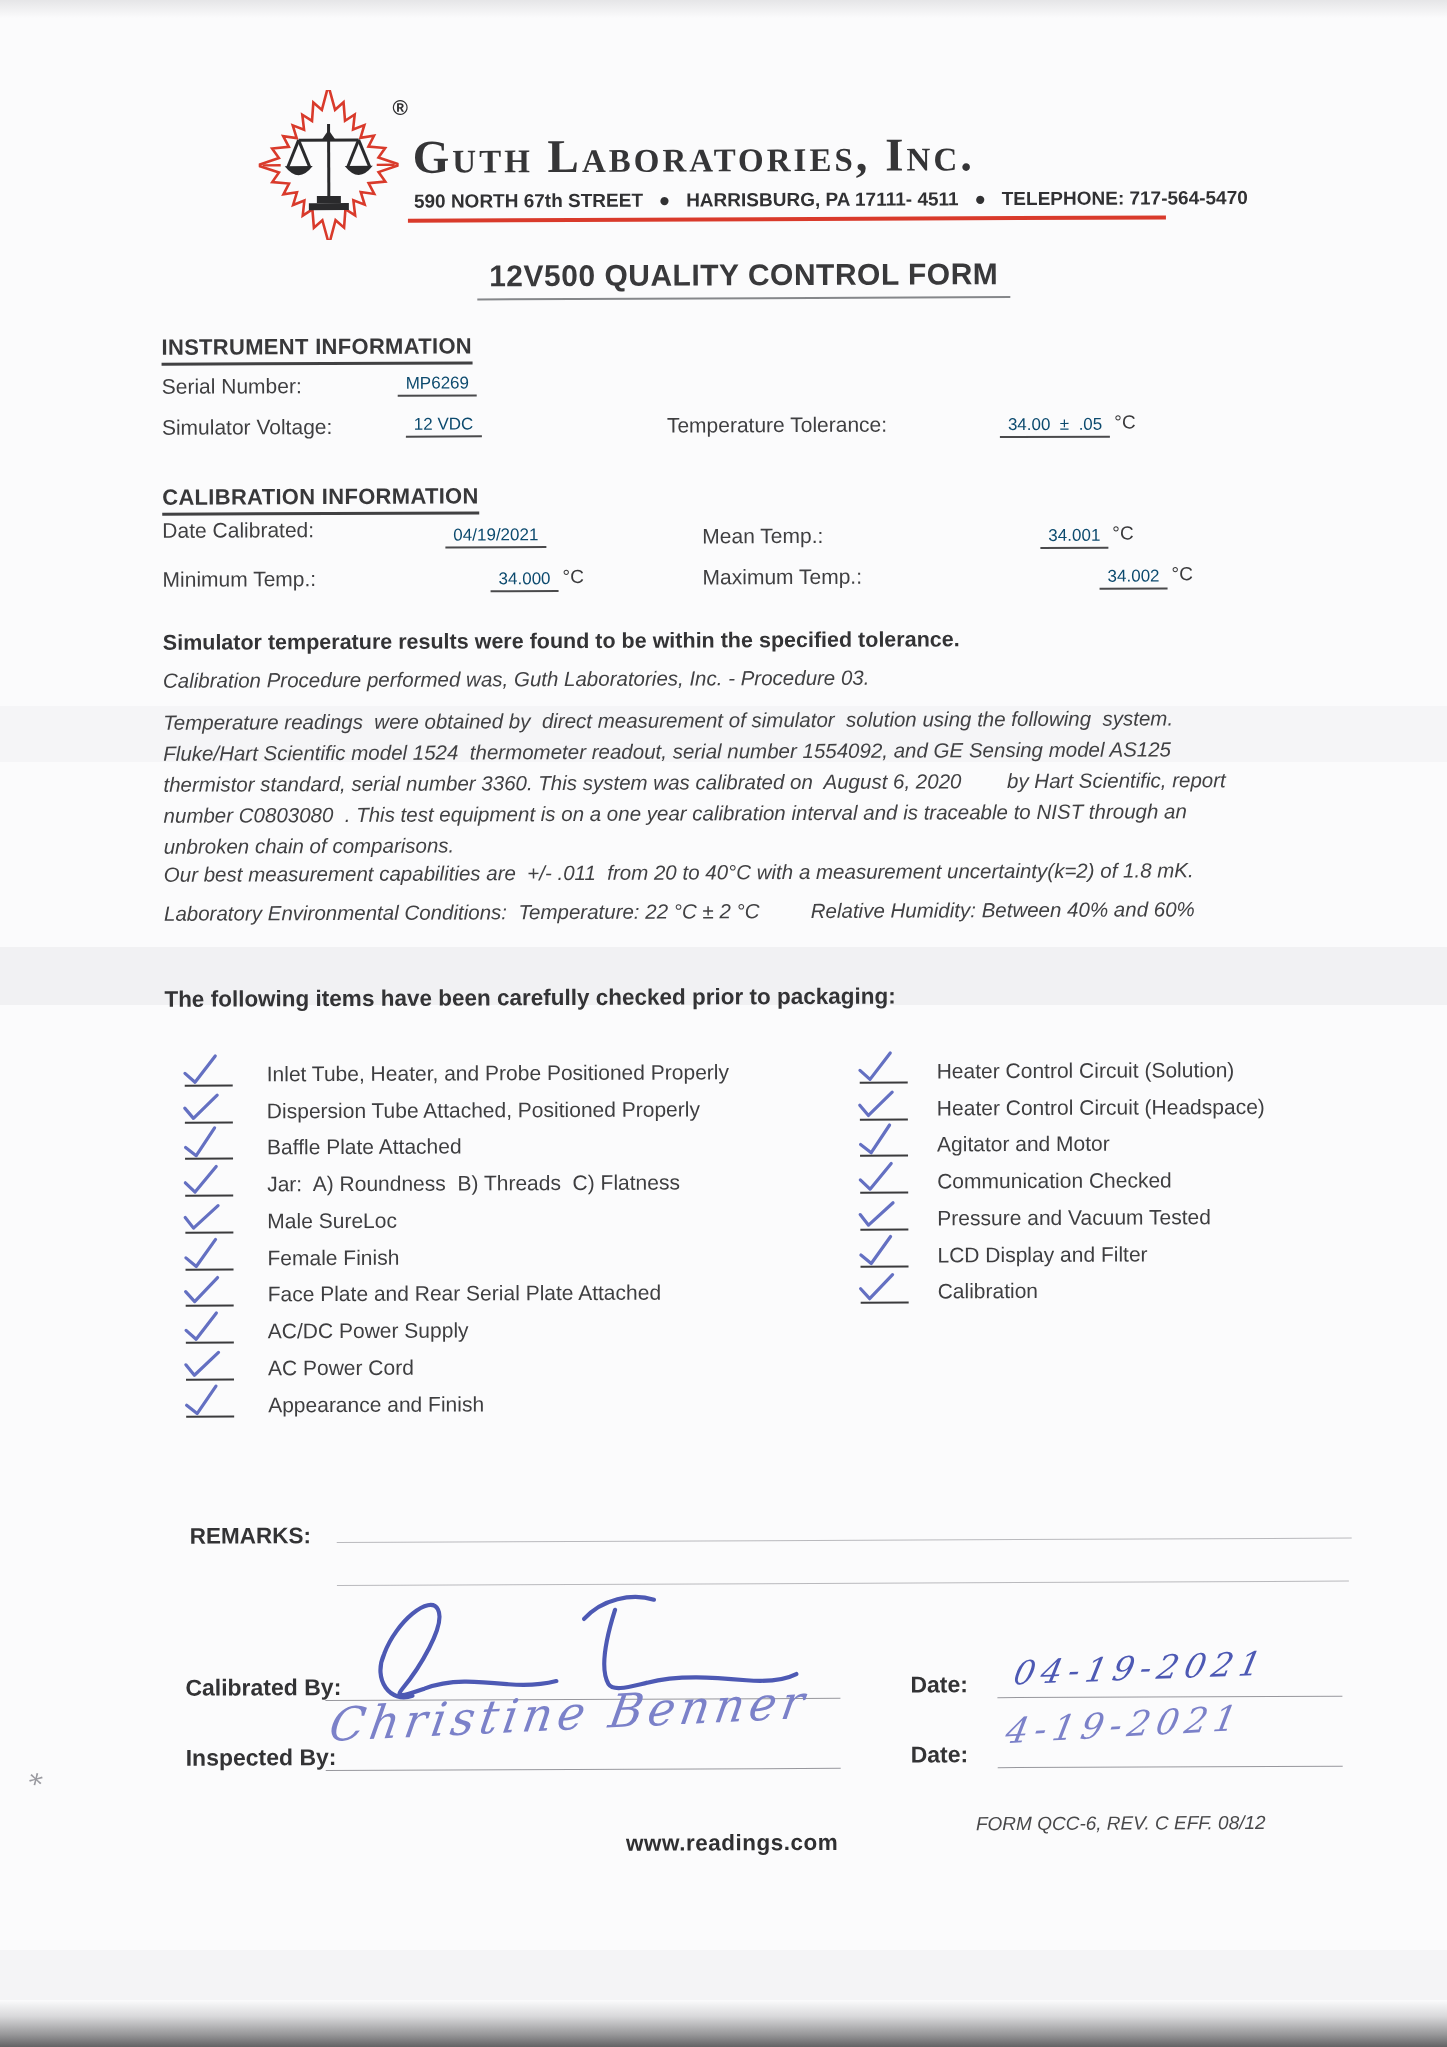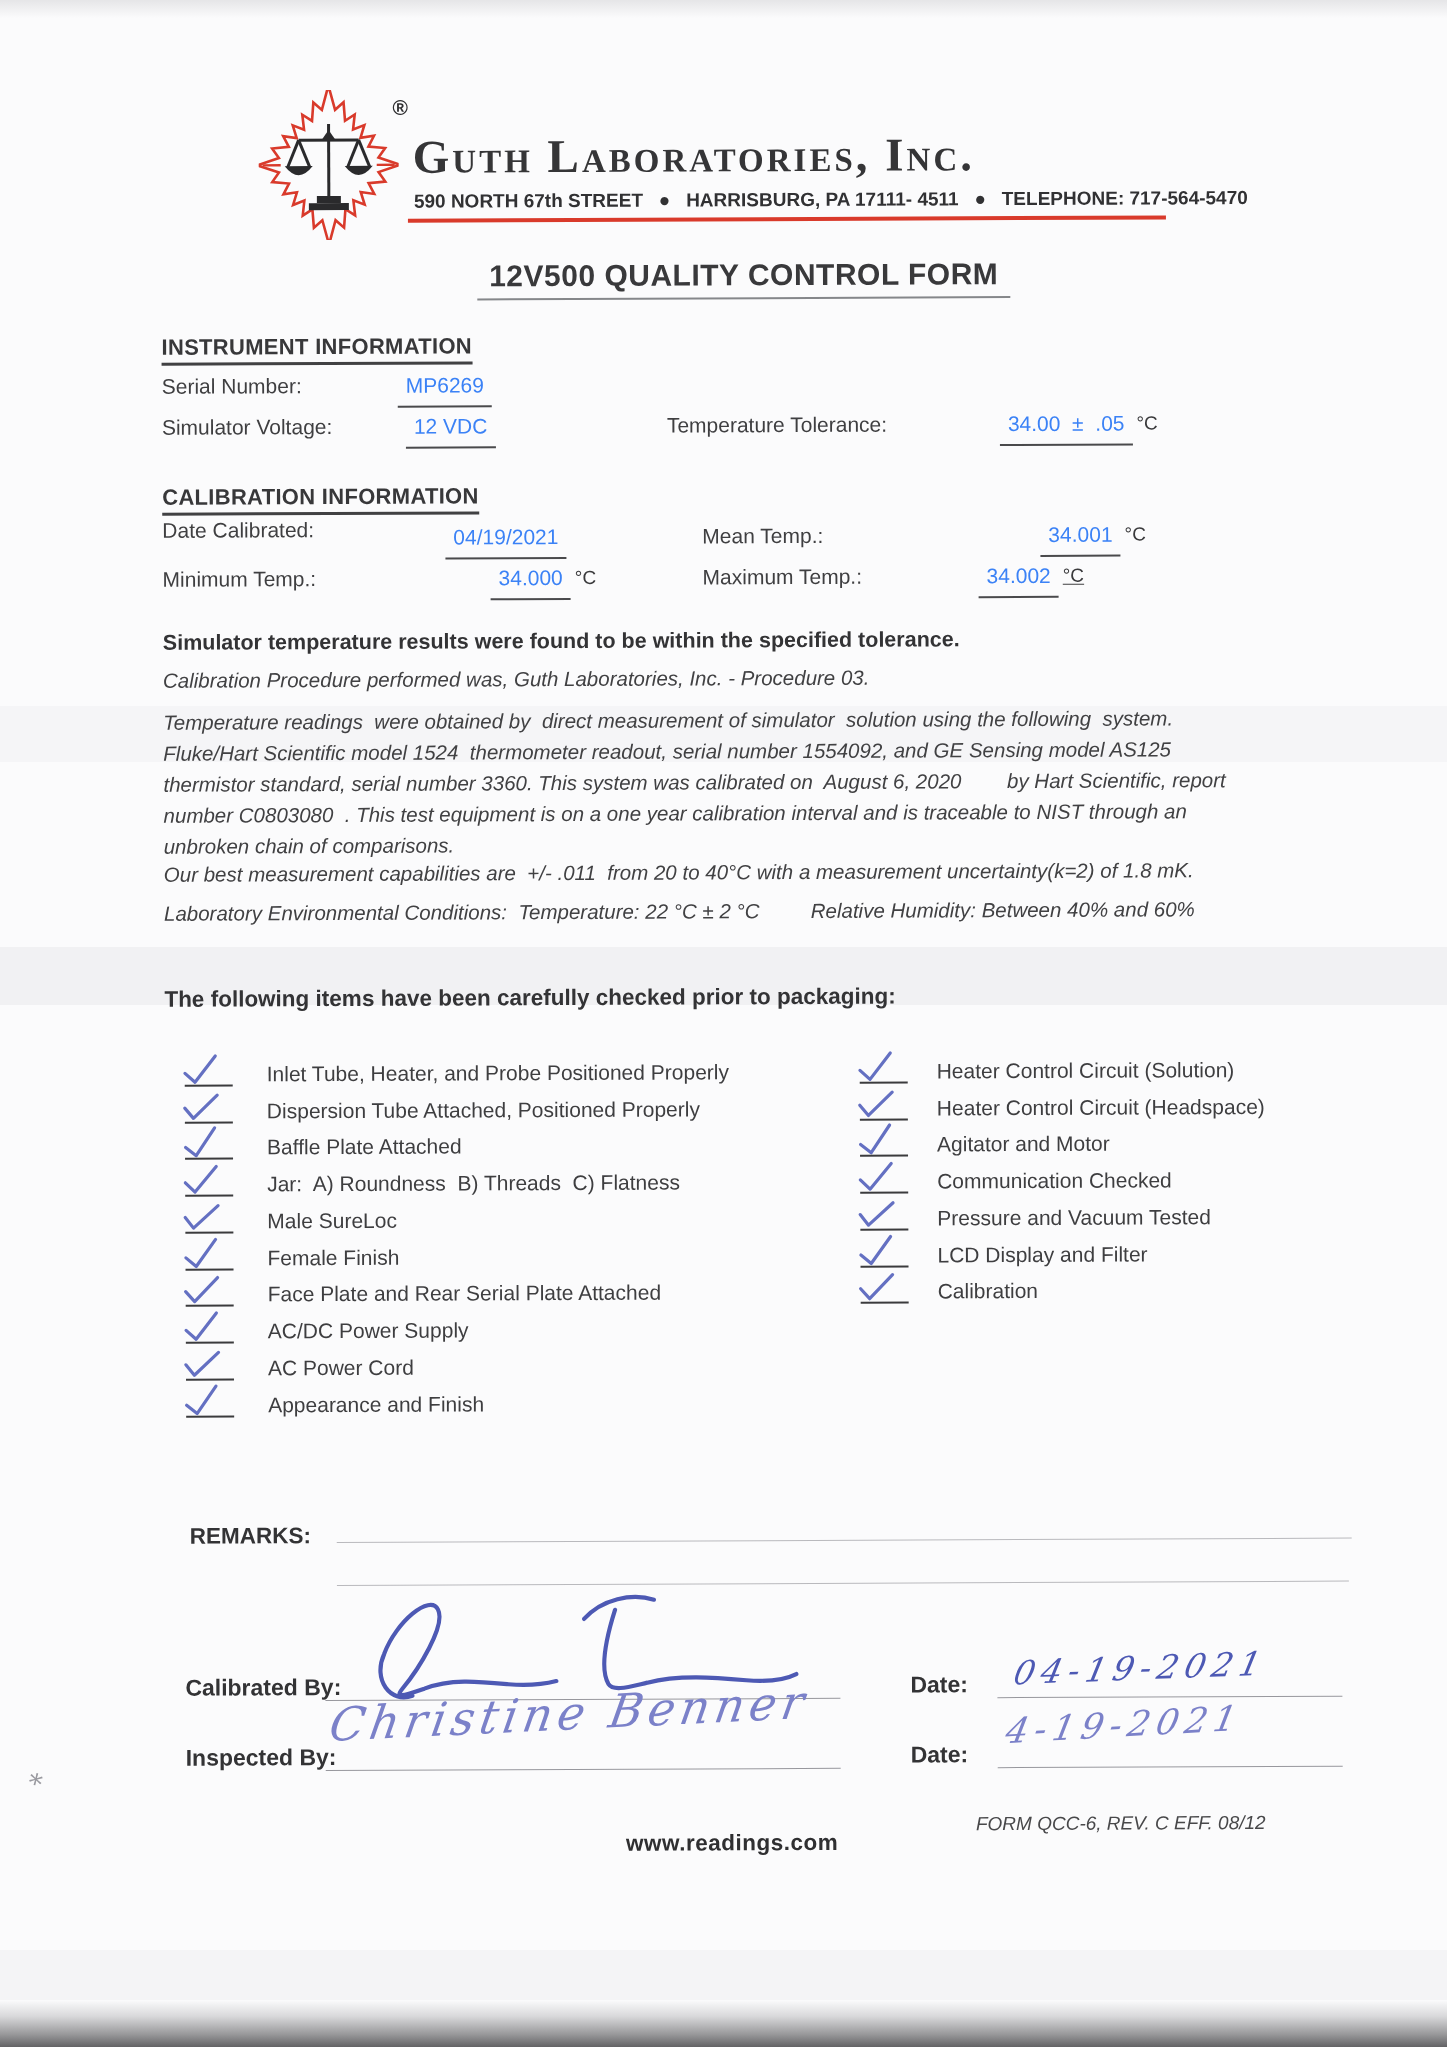--- a/index.html
+++ b/index.html
@@ -27,22 +27,22 @@
   .title{left:450px;top:258px;width:585px;text-align:center;}
   .title span{display:inline-block;font-size:30px;font-weight:bold;letter-spacing:.5px;color:#39393b;
        border-bottom:2.5px solid #85878a;padding:0 12px 5px;}
   
   .sechead{font-size:22px;font-weight:bold;letter-spacing:.3px;color:#38383a;
        border-bottom:3px solid #414143;display:inline-block;padding-bottom:2px;}
   .h-instr{left:160px;top:332px;}
   .h-cal{left:160px;top:482px;}
   
   .lbl{font-size:21px;color:#3f3f41;}
-  .val{font-size:21px;color:#3b82f6;border-bottom:2px solid #4a4a4c;display:inline-block;
-       padding:0 8px 8px;}
+  .val{font-size:17px;color:#0c4a6e;border-bottom:2px solid #4a4a4c;display:inline-block;
+       padding:0 8px 1px;}
   .unit{font-size:19px;color:#3a3a3c;padding-left:4px;vertical-align:1px;}
   
   .boldline{left:160px;top:628px;font-size:21.5px;font-weight:bold;color:#333335;}
   .ital{font-style:italic;font-size:20.5px;color:#414143;}
   .proc{left:160px;top:666px;}
   .method{left:160px;top:704px;width:1250px;line-height:31px;}
   .caps{left:160px;top:860px;}
   .envl{left:160px;top:899px;}
   
   .chkhead{left:160px;top:984px;font-size:22.5px;font-weight:bold;color:#333335;}
@@ -132,21 +132,21 @@
   <div class="abs val" style="left:443px;top:524px;">04/19/2021</div>
   <div class="abs lbl" style="left:700px;top:524px;">Mean Temp.:</div>
   <div class="abs" style="left:1038px;top:524px;">
     <span class="val">34.001</span><span class="unit">°C</span>
   </div>
   <div class="abs lbl" style="left:160px;top:565px;">Minimum Temp.:</div>
   <div class="abs" style="left:488px;top:565px;">
     <span class="val">34.000</span><span class="unit">°C</span>
   </div>
   <div class="abs lbl" style="left:700px;top:565px;">Maximum Temp.:</div>
-  <div class="abs" style="left:976px;top:565px;text-decoration:underline;">
+  <div class="abs" style="left:1097px;top:565px;">
     <span class="val">34.002</span><span class="unit">°C</span>
   </div>
 
   <div class="abs boldline">Simulator temperature results were found to be within the specified tolerance.</div>
   <div class="abs ital proc">Calibration Procedure performed was, Guth Laboratories, Inc. - Procedure 03.</div>
   <div class="abs ital method">
     <div class="pre">Temperature readings  were obtained by  direct measurement of simulator  solution using the following  system.</div>
     <div class="pre">Fluke/Hart Scientific model 1524  thermometer readout, serial number 1554092, and GE Sensing model AS125</div>
     <div class="pre">thermistor standard, serial number 3360. This system was calibrated on  August 6, 2020        by Hart Scientific, report</div>
     <div class="pre">number C0803080  . This test equipment is on a one year calibration interval and is traceable to NIST through an</div>

